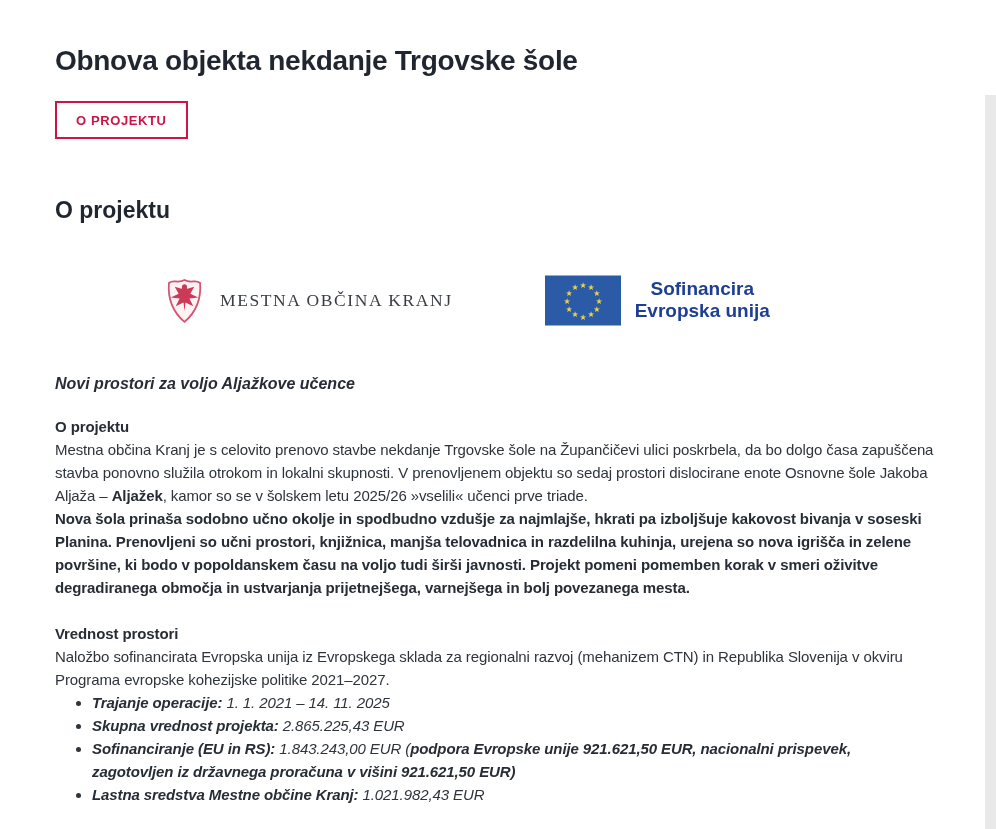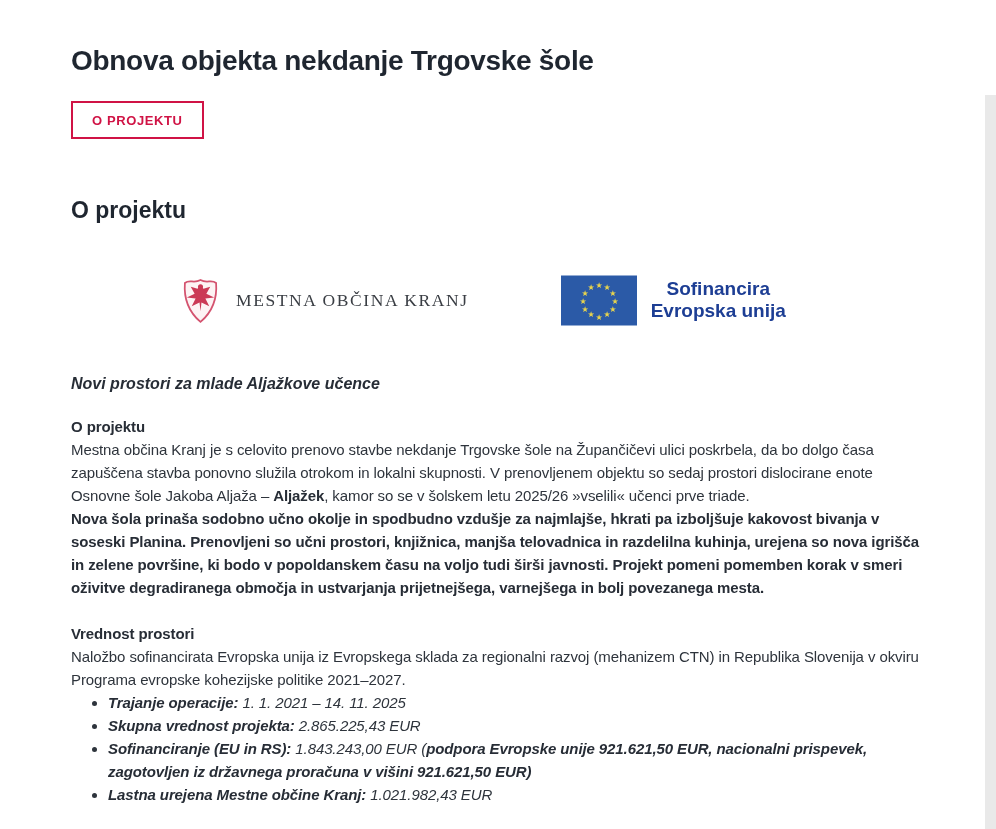--- a/index.html
+++ b/index.html
@@ -8,21 +8,21 @@
     background:#ffffff;
     font-family:"Liberation Sans", sans-serif;
     color:#2e343c;
     position:relative;
     overflow:hidden;
   }
   .right-strip {
     position:absolute; top:95px; right:0; bottom:0; width:11px;
     background:#e9e9e9;
   }
-  .content { padding:0 60px 0 55px;margin-left:16px; }
+  .content { padding:0 60px 0 55px; }
 
   .page-title {
     margin:45px 0 0;
     font-size:28px; font-weight:800; letter-spacing:-0.3px;
     color:#1f2630;
   }
   .tag-button {
     display:inline-block;
     margin-top:24px;
     padding:10px 19px 9px;
@@ -140,26 +140,26 @@
         </g>
       </svg>
       <div class="eu-caption">
         <div>Sofinancira</div>
         <div>Evropska unija</div>
       </div>
     </div>
 
   </div>
 
-  <p class="lead-italic">Novi prostori za mlade Aljažkove učence</p>
+  <p class="lead-italic">Novi prostori za voljo Aljažkove učence</p>
 
   <p class="body-para"><strong>O projektu</strong><br><span>Mestna občina Kranj je s celovito prenovo stavbe nekdanje Trgovske šole na Župančičevi ulici poskrbela, da bo dolgo časa zapuščena stavba ponovno služila otrokom in lokalni skupnosti. V prenovljenem objektu so sedaj prostori dislocirane enote Osnovne šole Jakoba Aljaža – </span><strong>Aljažek</strong><span>, kamor so se v šolskem letu 2025/26 »vselili« učenci prve triade.</span><br><strong>Nova šola prinaša sodobno učno okolje in spodbudno vzdušje za najmlajše, hkrati pa izboljšuje kakovost bivanja v soseski Planina. Prenovljeni so učni prostori, knjižnica, manjša telovadnica in razdelilna kuhinja, urejena so nova igrišča in zelene površine, ki bodo v popoldanskem času na voljo tudi širši javnosti. Projekt pomeni pomemben korak v smeri oživitve degradiranega območja in ustvarjanja prijetnejšega, varnejšega in bolj povezanega mesta.</strong></p>
 
   <p class="body-para value-block"><strong>Vrednost prostori</strong><br><span>Naložbo sofinancirata Evropska unija iz Evropskega sklada za regionalni razvoj (mehanizem CTN) in Republika Slovenija v okviru Programa evropske kohezijske politike 2021–2027.</span></p>
 
   <ul class="bullet-list">
     <li><strong>Trajanje operacije:</strong><span> 1. 1. 2021 – 14. 11. 2025</span><strong></strong></li>
     <li><strong>Skupna vrednost projekta:</strong><span> 2.865.225,43 EUR</span><strong></strong></li>
     <li><strong>Sofinanciranje (EU in RS):</strong><span> 1.843.243,00 EUR (</span><strong>podpora Evropske unije 921.621,50 EUR, nacionalni prispevek, zagotovljen iz državnega proračuna v višini 921.621,50 EUR)</strong></li>
-    <li><strong>Lastna urejena Mestne občine Kranj:</strong><span> 1.021.982,43 EUR</span><strong></strong></li>
+    <li><strong>Lastna sredstva Mestne občine Kranj:</strong><span> 1.021.982,43 EUR</span><strong></strong></li>
   </ul>
 
 </div>
 
 </body></html>

